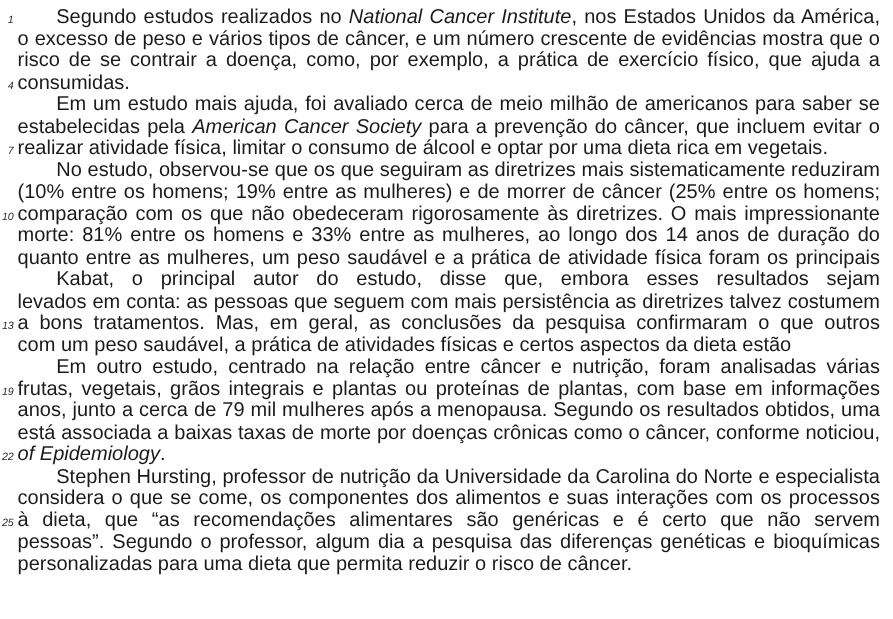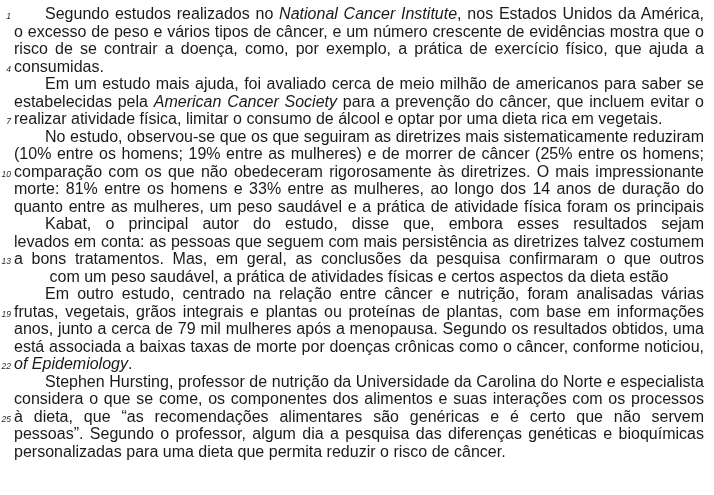--- a/index.html
+++ b/index.html
@@ -40,21 +40,21 @@
     height: 17.5px;
     line-height: 17.5px;
     overflow: hidden;
     font-size: 16px;
     color: #1a1a1a;
     text-align: justify;
     text-align-last: justify;
     letter-spacing: 0.01px;
   }
   .text.end {
-    text-align: center;
+    text-align: left;
     text-align-last: left;
   }
   .text.indent {
     text-indent: 31px;
   }
   .it {
     font-style: italic;
   }
 </style>
 </head>

